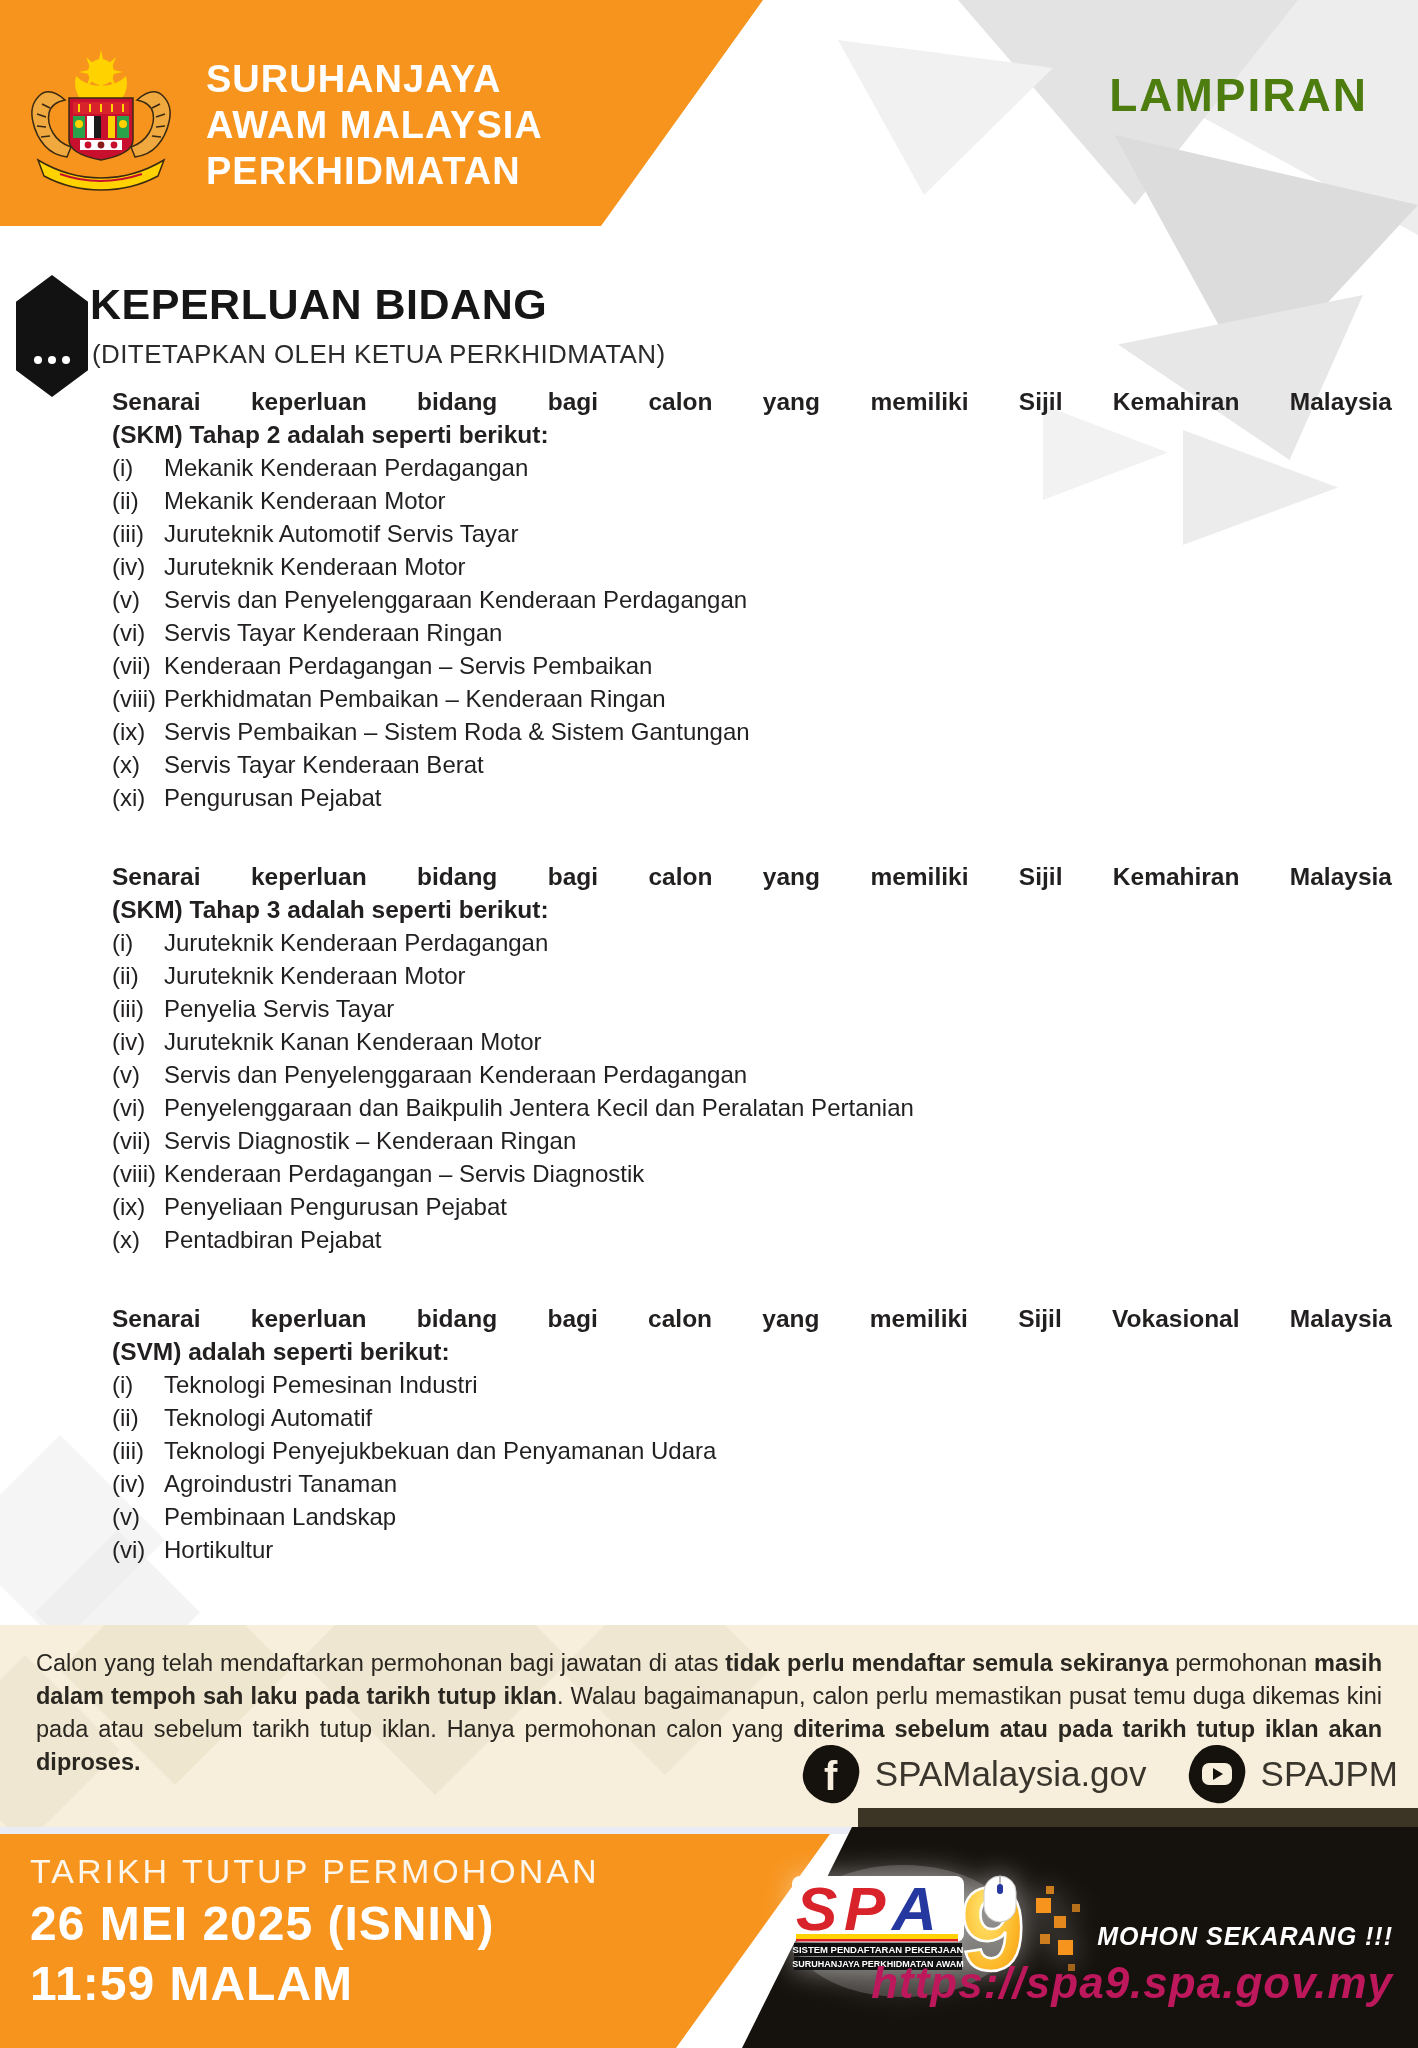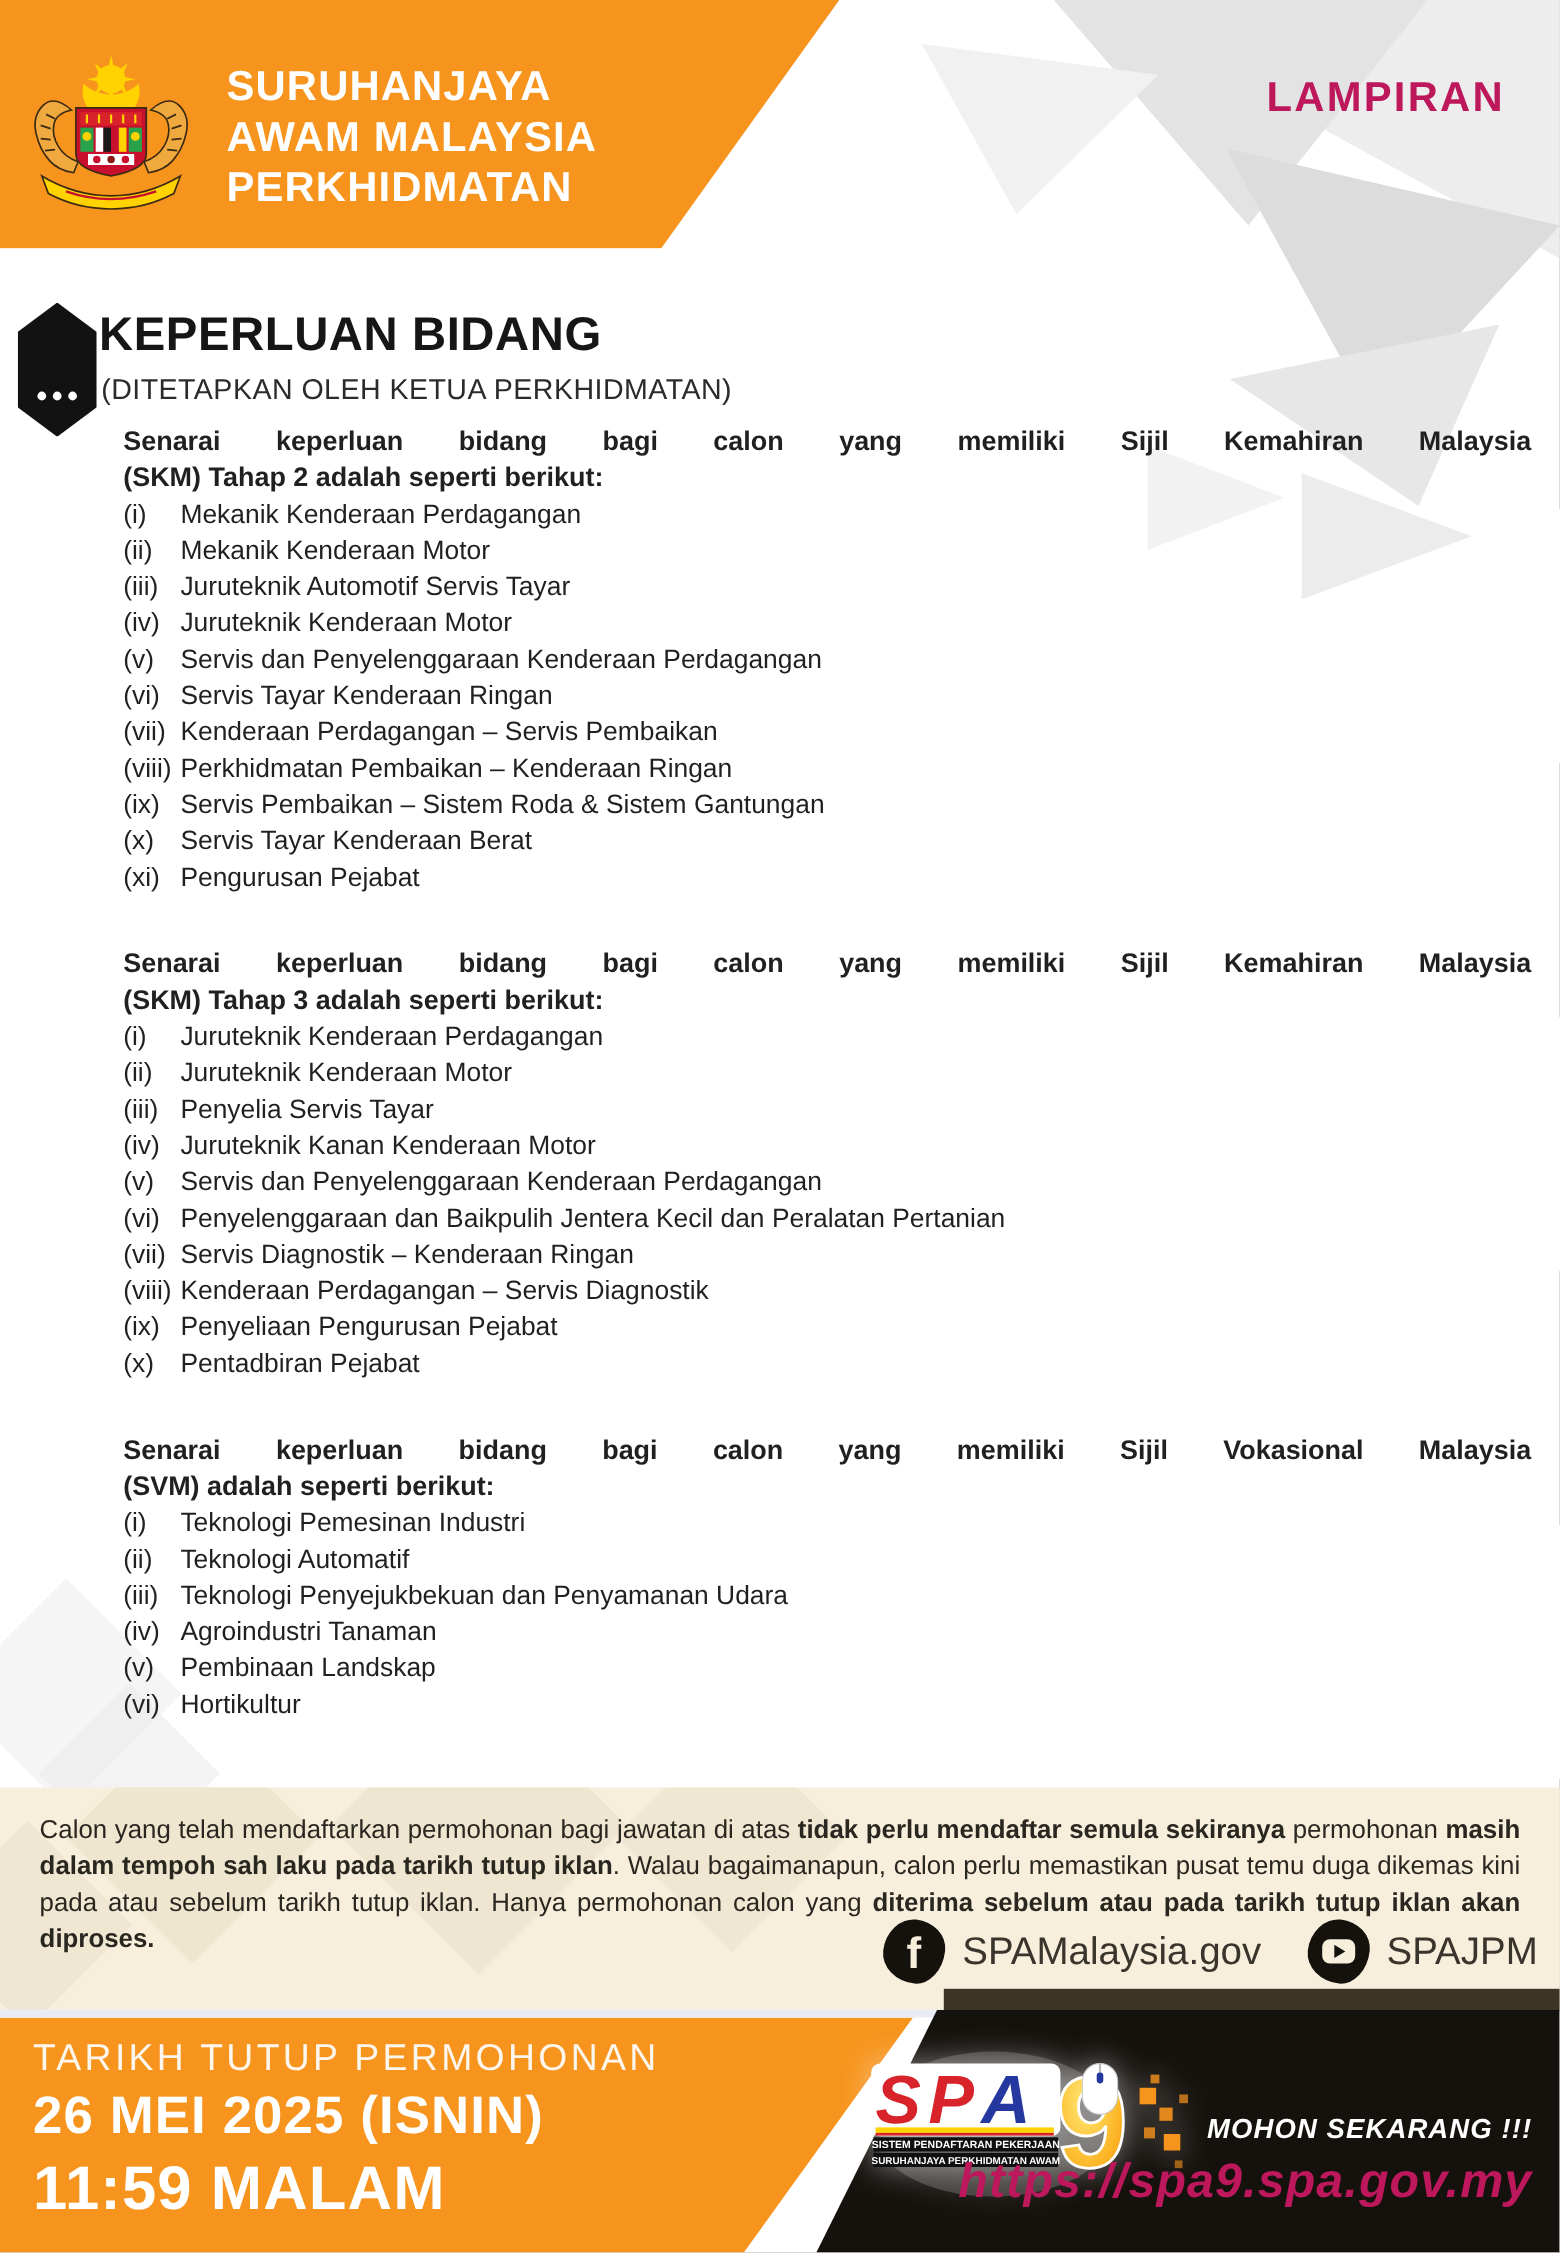--- a/index.html
+++ b/index.html
@@ -18,21 +18,21 @@
   .tr7{top:430px;right:80px;width:155px;height:115px;background:#ececec;clip-path:polygon(0 0,100% 50%,0 100%);}
   .bl1{left:-45px;top:1435px;width:210px;height:210px;background:#f0f0f0;clip-path:polygon(50% 0,100% 50%,50% 100%,0 50%);opacity:.65;}
   .bl2{left:35px;top:1530px;width:165px;height:165px;background:#e9e9e9;clip-path:polygon(50% 0,100% 50%,50% 100%,0 50%);opacity:.55;}
 
   
   .hdr-band{top:0;left:0;width:1418px;height:226px;background:#F7941D;
             clip-path:polygon(0 0,763px 0,601px 100%,0 100%);}
   .crest{left:20px;top:42px;width:162px;height:150px;}
   .org-name{left:206px;top:56px;font-weight:800;font-size:38px;line-height:46px;
             color:#ffffff;letter-spacing:1px;}
-  .lampiran{top:68px;right:50px;font-size:38px;font-weight:800;letter-spacing:2px;color:#be185d;margin-left:32px;}
+  .lampiran{top:68px;right:50px;font-size:46px;font-weight:800;letter-spacing:2px;color:#4d7c0f;margin-left:32px;}
 
   
   .hex{left:16px;top:275px;width:72px;height:122px;background:#121212;
        clip-path:polygon(50% 0,100% 22%,100% 78%,50% 100%,0 78%,0 22%);}
   .hex-dots{position:absolute;left:0;top:66%;width:100%;display:flex;justify-content:center;gap:6px;}
   .hex-dots i{width:8px;height:8px;border-radius:50%;background:#ffffff;display:block;}
   .page-title{left:90px;top:280px;font-size:43px;font-weight:800;letter-spacing:.5px;color:#161616;}
   .page-subtitle{left:92px;top:339px;font-size:26px;font-weight:400;color:#2b2b2b;letter-spacing:.4px;}
 
   
@@ -68,21 +68,21 @@
 
   
   .strip-blue{left:0;top:1827px;width:858px;height:7px;background:#e9ecf4;}
   .strip-olive{left:858px;top:1808px;width:560px;height:20px;background:#3c3424;}
   .foot-orange{left:0;top:1834px;width:1418px;height:214px;background:#F7941D;
                clip-path:polygon(0 0,830px 0,676px 100%,0 100%);}
   .foot-black{left:0;top:1827px;width:1418px;height:221px;background:#15110d;
               clip-path:polygon(852px 0,1418px 0,1418px 100%,742px 100%);}
   .closing-label{left:30px;top:1852px;font-size:34px;font-weight:400;color:#fdf6ec;letter-spacing:3px;}
   .closing-date{left:30px;top:1896px;font-size:48px;font-weight:800;color:#ffffff;letter-spacing:1px;}
-  .closing-time{left:30px;top:1956px;font-size:56px;font-weight:800;color:#ffffff;letter-spacing:1px;}
+  .closing-time{left:30px;top:1956px;font-size:48px;font-weight:800;color:#ffffff;letter-spacing:1px;}
   .spa9{left:788px;top:1846px;width:302px;height:162px;filter:drop-shadow(0 0 14px rgba(255,255,255,.5));}
   .cta{top:1922px;right:25px;font-size:25px;font-weight:800;font-style:italic;color:#ffffff;letter-spacing:1px;}
   .url{top:1958px;right:25px;font-size:44px;font-weight:800;font-style:italic;color:#be185d;letter-spacing:1px;}
 </style>
 </head>
 <body>
 
 <div class="page">
 
   <div class="deco tr1"></div>

